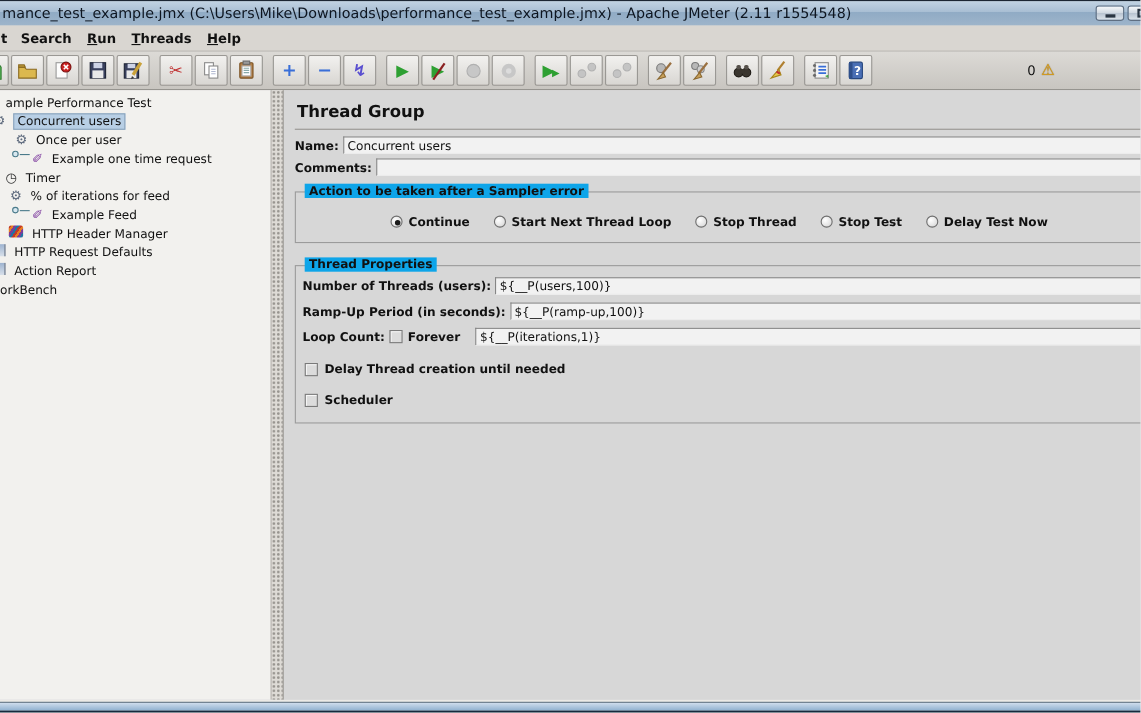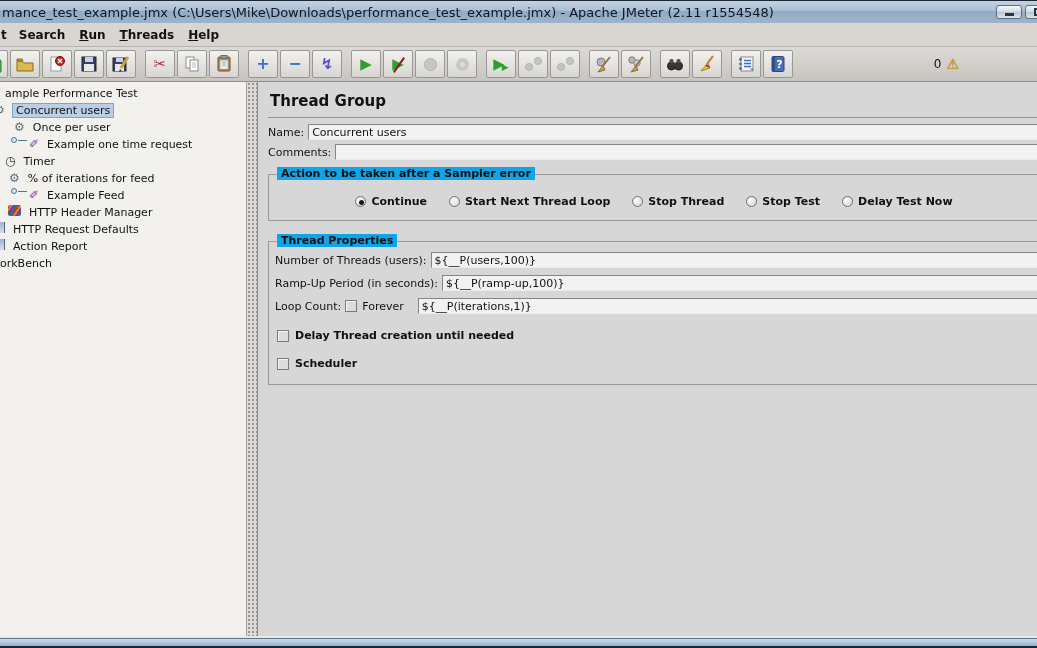--- a/index.html
+++ b/index.html
@@ -69,21 +69,21 @@
 
   .divider { width:11px; background-color:#dedbd6;
     background-image:radial-gradient(circle, #97948f 1px, transparent 1.3px);
     background-size:4px 4px; border-right:1px solid #8f8d88; }
 
   
   .main { flex:1; background:#d7d7d7; padding:8px 0 0 10px; font-size:11px; color:#111; overflow:hidden; }
   .pane-title { font-size:15px; font-weight:bold; margin:2px 0 7px 2px; }
   .pane-rule { border:0; border-top:1px solid #979591; margin:0 0 6px 0; }
   .frow { display:flex; align-items:center; margin-top:4px; margin-right:-3px; }
-  .frow label { font-weight:normal; margin-right:4px; white-space:nowrap; }
+  .frow label { font-weight:bold; margin-right:4px; white-space:nowrap; }
   .tfield { flex:1; height:16px; background:#f2f2f2; font:11px "DejaVu Sans",sans-serif;
     border:1px solid; border-color:#858585 #ececec #ececec #858585; padding:0 3px; color:#111; }
   .groupbox { border:1px solid #9b9b9b; position:relative; margin-right:-3px; }
   .gb-title { position:absolute; top:-8px; left:8px; background:#0ea5e9; padding:0 4px; font-weight:bold; }
   .gb-action { margin-top:14px; padding:20px 0 12px 0; }
   .radio-row { display:flex; justify-content:center; gap:22px; }
   .radio { display:flex; align-items:center; gap:5px; font-weight:bold; }
   .rdot { width:11px; height:11px; border-radius:50%; border:1px solid #6f6f6f;
     background:radial-gradient(circle at 35% 35%, #ffffff, #d2d2d2); position:relative; flex:0 0 auto; }
   .radio.sel .rdot::after { content:""; position:absolute; left:3px; top:3px; width:5px; height:5px;

